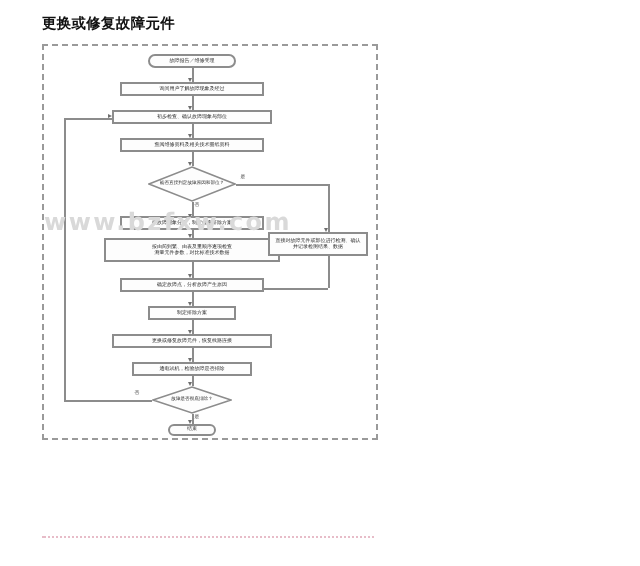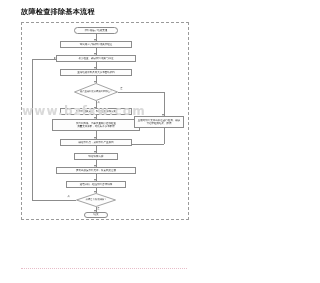--- a/index.html
+++ b/index.html
@@ -70,21 +70,21 @@
     z-index:5;pointer-events:none;white-space:nowrap;
   }
   #bottom-rule{
     position:absolute;left:21px;top:268px;width:166px;
     border-top:1px dotted #e7bcc8;
   }
 </style>
 </head>
 <body>
 
-<div id="page-title">故障检查排除基本流程</div>
+<div id="page-title">更换或修复故障元件</div>
 
 <div id="frame">
   <div id="canvas">
 
     <div class="node rounded" style="left:52px;top:4px;width:44px;height:7px;">
       <span>故障报告／维修受理</span>
     </div>
     <div class="line vline" style="left:74px;top:11px;height:7px;"></div>
     <div class="arrow down" style="left:72.4px;top:16px;"></div>
 

